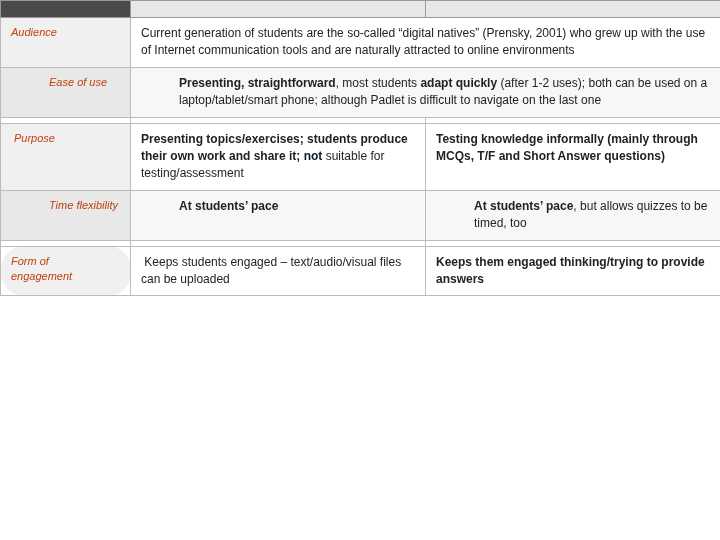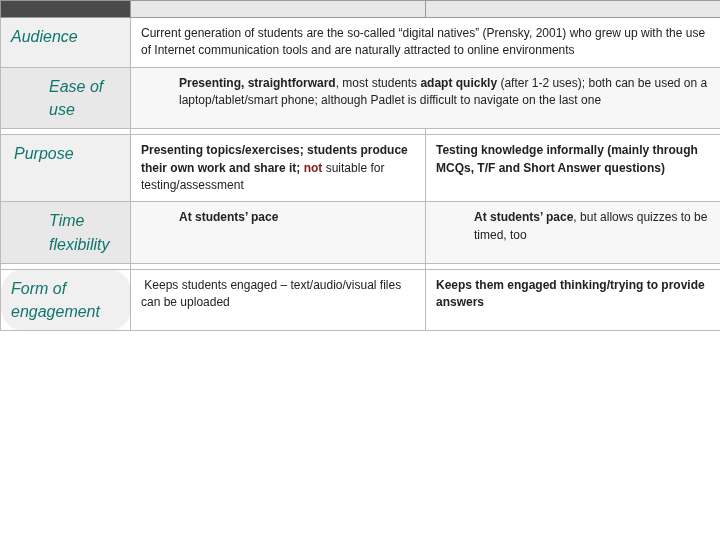--- a/index.html
+++ b/index.html
@@ -42,23 +42,23 @@
     }
 
     tbody tr td {
       padding: 7px 10px;
       vertical-align: top;
       border: 1px solid #bbb;
       line-height: 1.45;
     }
     .td-feature {
       font-style: italic;
-      color: #0f766e;
+      color: #c2410c;
       background: #f0f0f0;
-      font-size: 16px;
+      font-size: 11px;
     }
     .td-content {
       background: #fff;
       font-size: 12px;
       color: #222;
     }
     
     tr.row-alt td {
       background: #f7f7f7;
       padding-left: 48px;
@@ -71,21 +71,21 @@
     tr.gap-row td {
       height: 6px;
       padding: 0;
       border-left: 1px solid #bbb;
       border-right: 1px solid #bbb;
       border-top: none;
       border-bottom: none;
       background: #fff;
     }
 
-    .red-text { color: #7f1d1d; font-weight: bold; }
+    .red-text { color: #0f172a; font-weight: bold; }
     .bold-text { font-weight: bold; }
   </style>
 </head>
 <body>
 
 <table>
   <colgroup>
     <col class="col-features">
     <col class="col-padlet">
     <col class="col-socrative">

